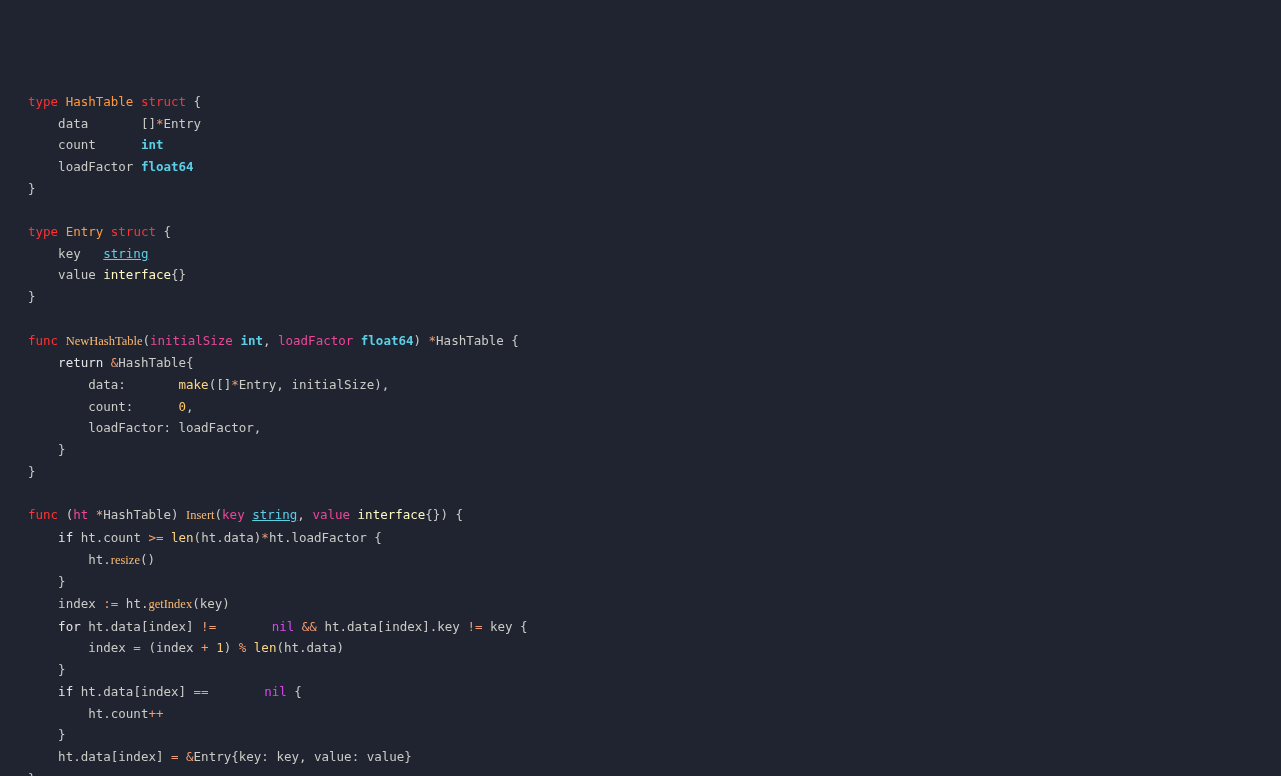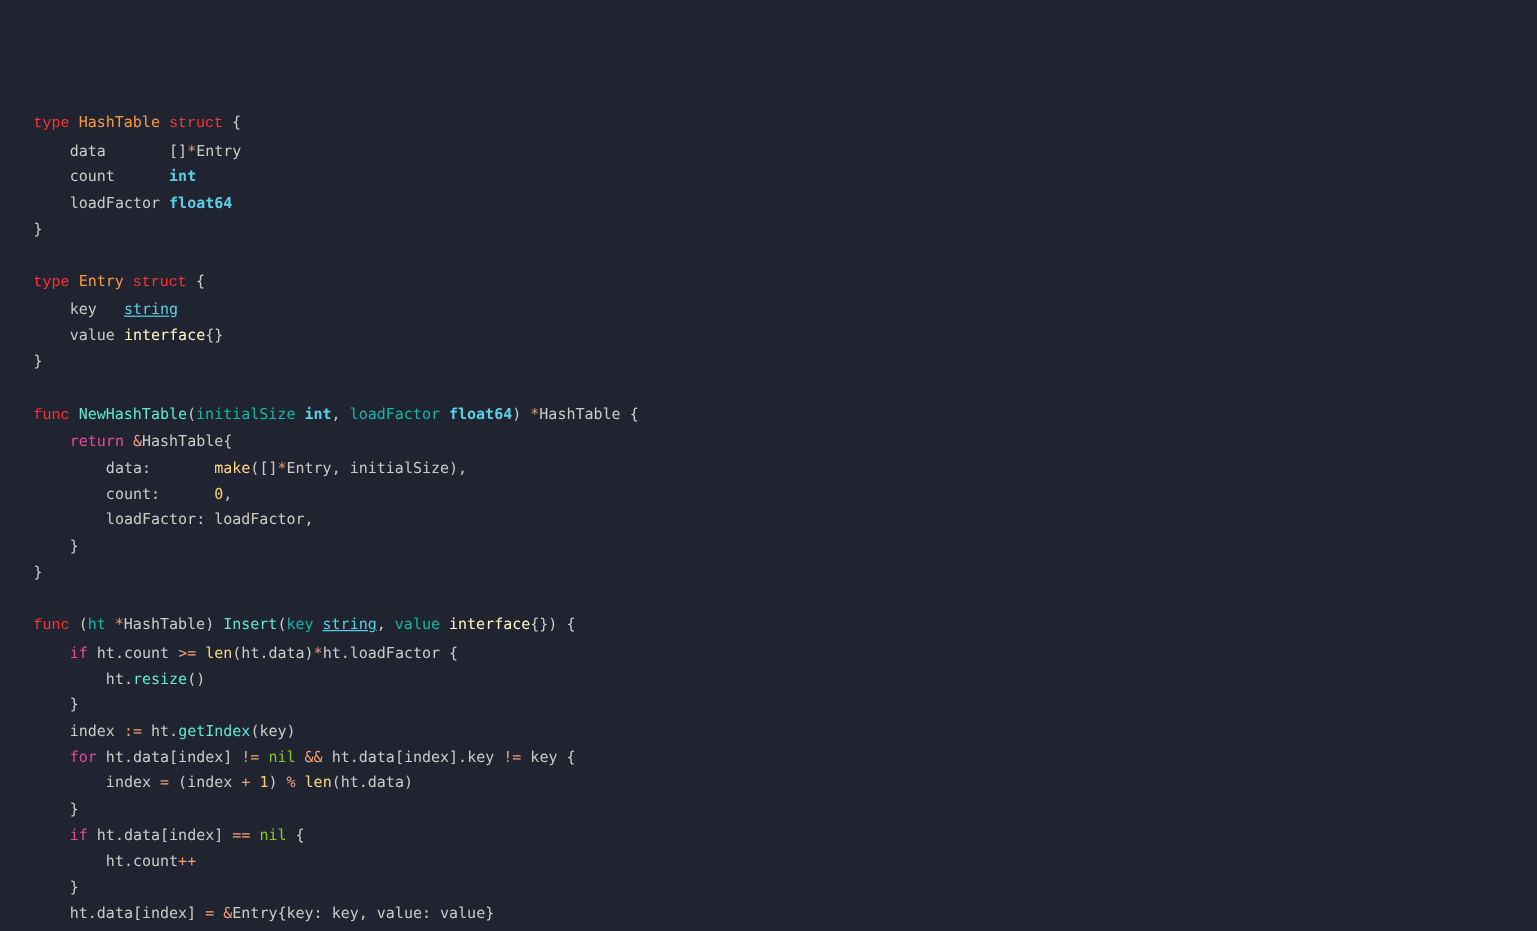--- a/index.html
+++ b/index.html
@@ -9,32 +9,32 @@
     font-family: 'Menlo', 'Monaco', 'Consolas', monospace;
     font-size: 12.5px;
     line-height: 21.7px;
     color: #cbccc6;
     white-space: pre;
     overflow-x: auto;
   }
   .code-container {
     padding: 4px 0 0 28px;
   }
-  .kw-decl { color: #ff3333; font-family: Liberation Mono, monospace; }
-  .kw-ctrl { color: #ec4899; }
+  .kw-decl { color: #ff3333; }
+  .kw-ctrl { color: #e5e5e5; }
   .type-name { color: #ff9940; }
   .builtin-type { color: #5ccfe6; font-weight: bold; }
-  .func-name { color: #5eead4; }
+  .func-name { color: #fdba74; font-family: Liberation Serif, serif; }
   .builtin-func { color: #ffd580; }
-  .param { color: #14b8a6; }
+  .param { color: #ec4899; }
   .op { color: #f29e74; }
   .num { color: #ffcc66; }
   .str-type { color: #5ccfe6; text-decoration: underline; }
   .iface { color: #fef9c3; }
-  .nil { color: #84cc16; }
+  .nil { color: #d946ef; margin-left: 48px; }
 </style>
 </head>
 <body>
 
 
 
 <div class="code-container"><div id="code-lines"><div><span class="kw-decl">type</span><span> </span><span class="type-name">HashTable</span><span> </span><span class="kw-decl">struct</span><span> {</span></div><div><span>    data       []</span><span class="op">*</span><span>Entry</span></div><div><span>    count      </span><span class="builtin-type">int</span></div><div><span>    loadFactor </span><span class="builtin-type">float64</span></div><div><span>}</span></div><div>&nbsp;</div><div><span class="kw-decl">type</span><span> </span><span class="type-name">Entry</span><span> </span><span class="kw-decl">struct</span><span> {</span></div><div><span>    key   </span><span class="str-type">string</span></div><div><span>    value </span><span class="iface">interface</span><span>{}</span></div><div><span>}</span></div><div>&nbsp;</div><div><span class="kw-decl">func</span><span> </span><span class="func-name">NewHashTable</span><span>(</span><span class="param">initialSize</span><span> </span><span class="builtin-type">int</span><span>, </span><span class="param">loadFactor</span><span> </span><span class="builtin-type">float64</span><span>) </span><span class="op">*</span><span>HashTable {</span></div><div><span>    </span><span class="kw-ctrl">return</span><span> </span><span class="op">&amp;</span><span>HashTable{</span></div><div><span>        data:       </span><span class="builtin-func">make</span><span>([]</span><span class="op">*</span><span>Entry, initialSize),</span></div><div><span>        count:      </span><span class="num">0</span><span>,</span></div><div><span>        loadFactor: loadFactor,</span></div><div><span>    }</span></div><div><span>}</span></div><div>&nbsp;</div><div><span class="kw-decl">func</span><span> (</span><span class="param">ht</span><span> </span><span class="op">*</span><span>HashTable</span><span>) </span><span class="func-name">Insert</span><span>(</span><span class="param">key</span><span> </span><span class="str-type">string</span><span>, </span><span class="param">value</span><span> </span><span class="iface">interface</span><span>{}) {</span></div><div><span>    </span><span class="kw-ctrl">if</span><span> ht.count </span><span class="op">&gt;=</span><span> </span><span class="builtin-func">len</span><span>(ht.data)</span><span class="op">*</span><span>ht.loadFactor {</span></div><div><span>        ht.</span><span class="func-name">resize</span><span>()</span></div><div><span>    }</span></div><div><span>    index </span><span class="op">:=</span><span> ht.</span><span class="func-name">getIndex</span><span>(key)</span></div><div><span>    </span><span class="kw-ctrl">for</span><span> ht.data[index] </span><span class="op">!=</span><span> </span><span class="nil">nil</span><span> </span><span class="op">&amp;&amp;</span><span> ht.data[index].key </span><span class="op">!=</span><span> key {</span></div><div><span>        index </span><span class="op">=</span><span> (index </span><span class="op">+</span><span> </span><span class="num">1</span><span>) </span><span class="op">%</span><span> </span><span class="builtin-func">len</span><span>(ht.data)</span></div><div><span>    }</span></div><div><span>    </span><span class="kw-ctrl">if</span><span> ht.data[index] </span><span class="op">==</span><span> </span><span class="nil">nil</span><span> {</span></div><div><span>        ht.count</span><span class="op">++</span></div><div><span>    }</span></div><div><span>    ht.data[index] </span><span class="op">=</span><span> </span><span class="op">&amp;</span><span>Entry{key: key, value: value}</span></div><div><span>}</span></div></div></div>
 
 
 

